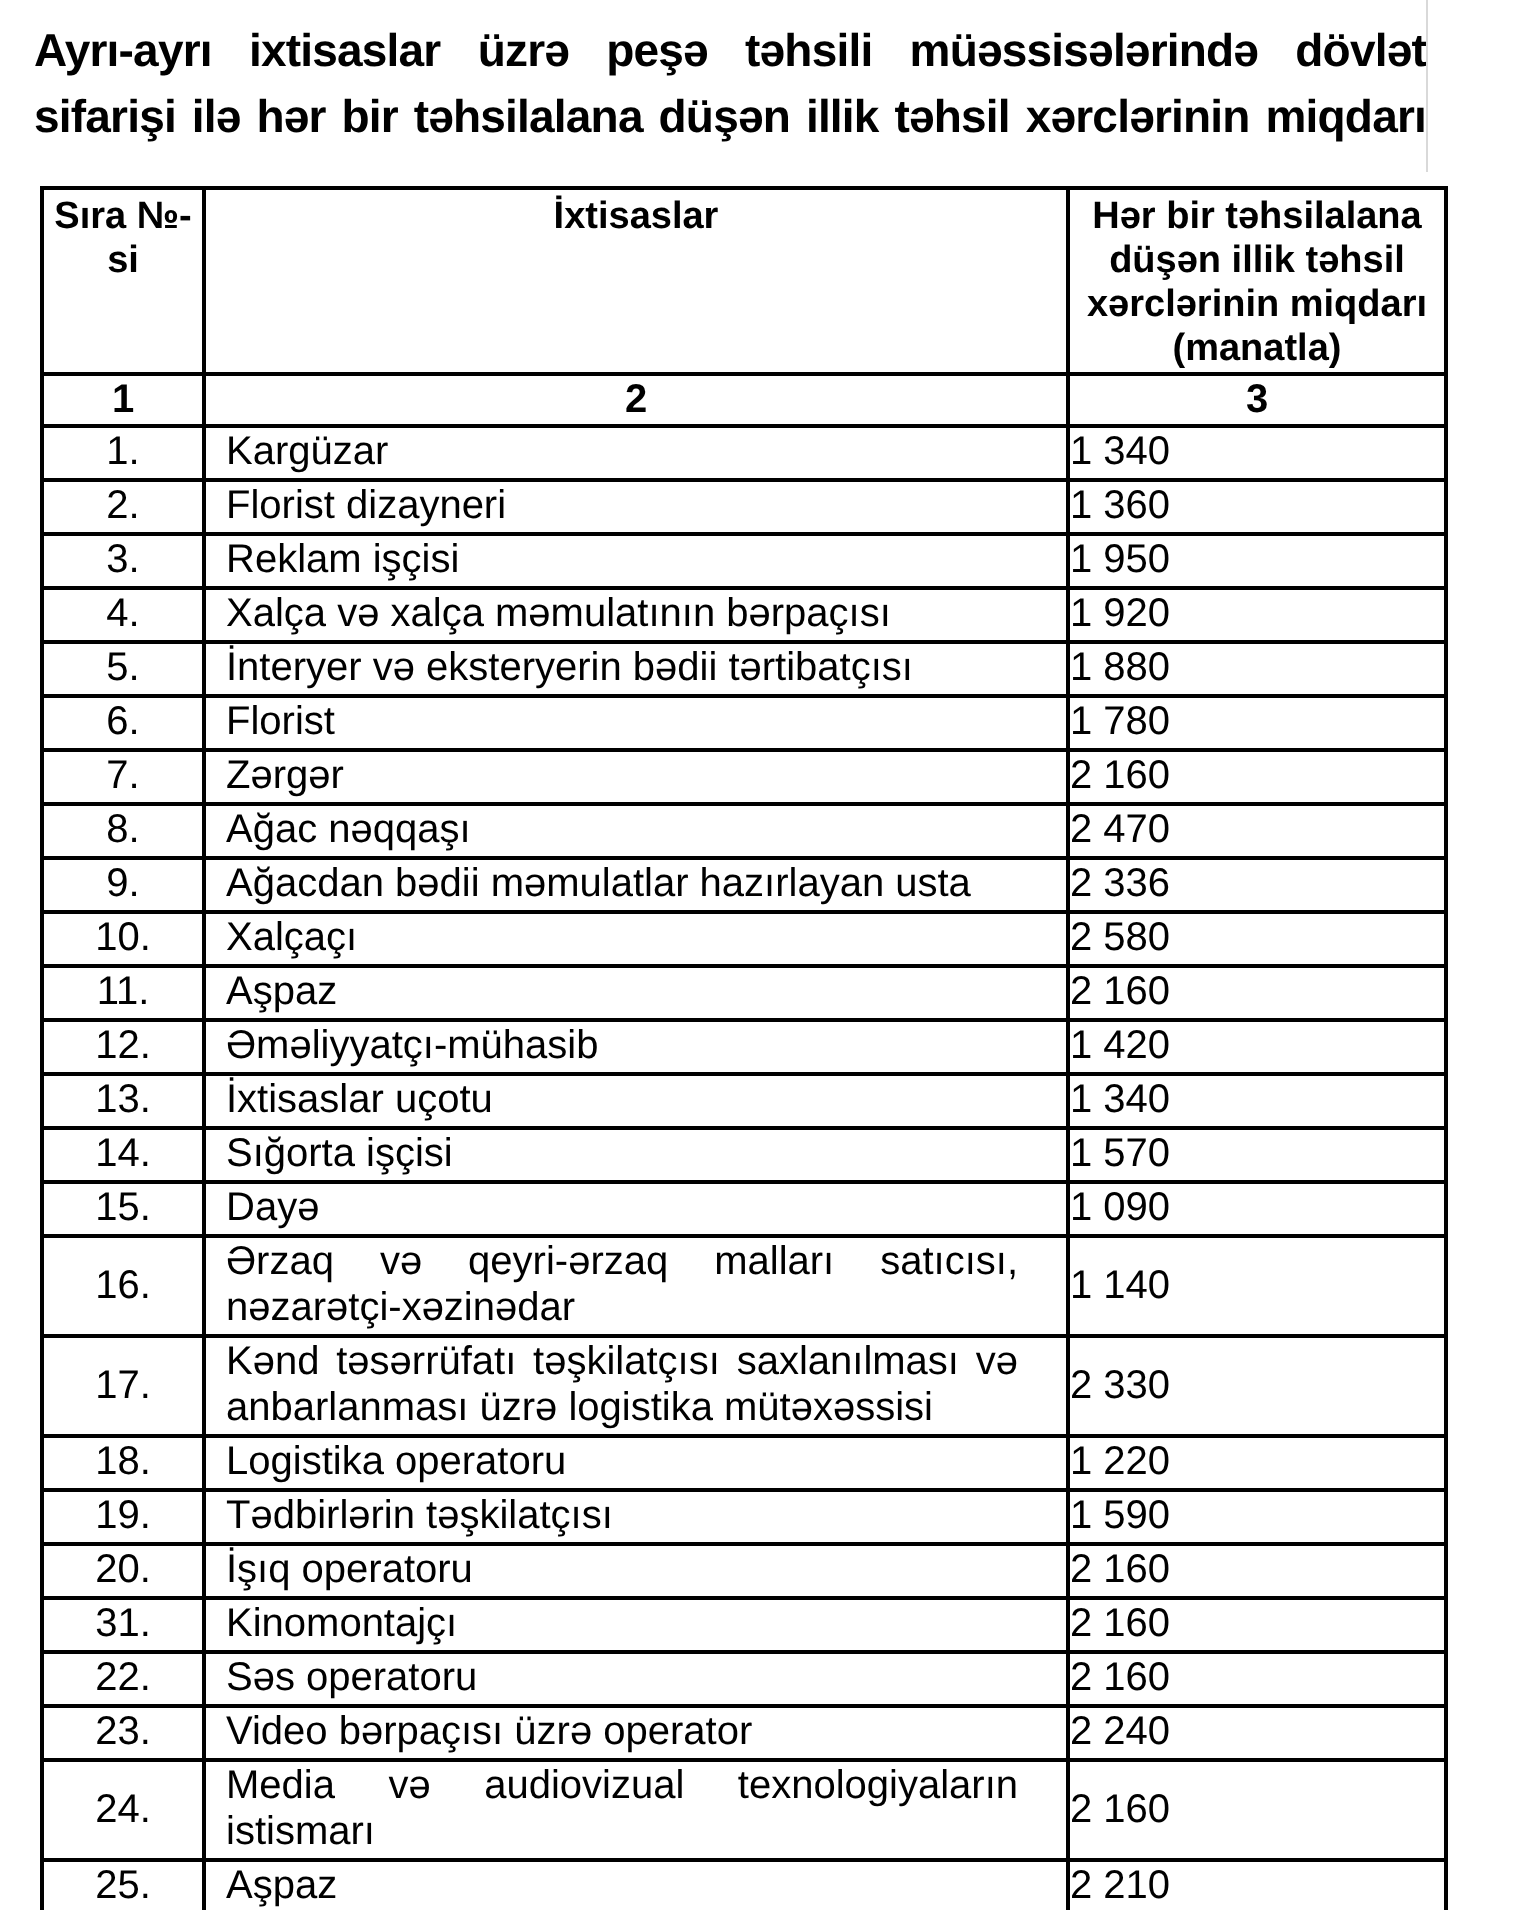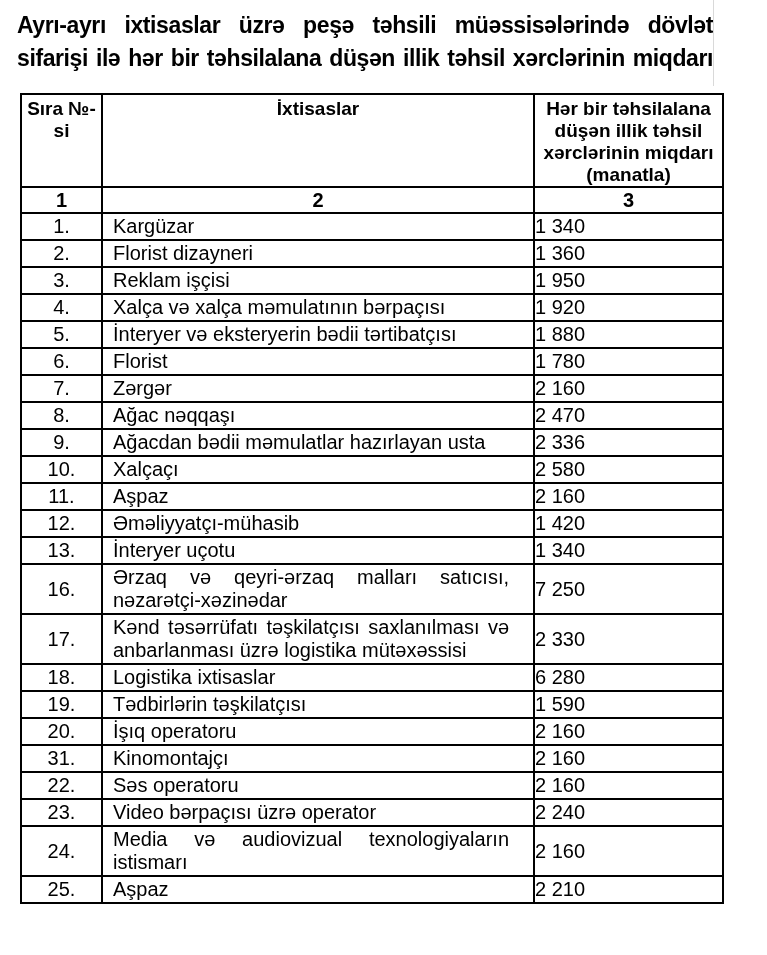--- a/index.html
+++ b/index.html
@@ -158,37 +158,47 @@
         <td class="name">Aşpaz</td>
         <td class="amount">2 160</td>
       </tr>
       <tr>
         <td class="no">12.</td>
         <td class="name">Əməliyyatçı-mühasib</td>
         <td class="amount">1 420</td>
       </tr>
       <tr>
         <td class="no">13.</td>
-        <td class="name">İnteryer uçotu</td>
+        <td class="name">İxtisaslar uçotu</td>
         <td class="amount">1 340</td>
+      </tr>
+      <tr>
+        <td class="no">14.</td>
+        <td class="name">Sığorta işçisi</td>
+        <td class="amount">1 570</td>
+      </tr>
+      <tr>
+        <td class="no">15.</td>
+        <td class="name">Dayə</td>
+        <td class="amount">1 090</td>
       </tr>
       <tr>
         <td class="no">16.</td>
         <td class="name">Ərzaq və qeyri-ərzaq malları satıcısı, nəzarətçi-xəzinədar</td>
-        <td class="amount">7 250</td>
+        <td class="amount">1 140</td>
       </tr>
       <tr>
         <td class="no">17.</td>
         <td class="name">Kənd təsərrüfatı təşkilatçısı saxlanılması və anbarlanması üzrə logistika mütəxəssisi</td>
         <td class="amount">2 330</td>
       </tr>
       <tr>
         <td class="no">18.</td>
-        <td class="name">Logistika ixtisaslar</td>
-        <td class="amount">6 280</td>
+        <td class="name">Logistika operatoru</td>
+        <td class="amount">1 220</td>
       </tr>
       <tr>
         <td class="no">19.</td>
         <td class="name">Tədbirlərin təşkilatçısı</td>
         <td class="amount">1 590</td>
       </tr>
       <tr>
         <td class="no">20.</td>
         <td class="name">İşıq operatoru</td>
         <td class="amount">2 160</td>

